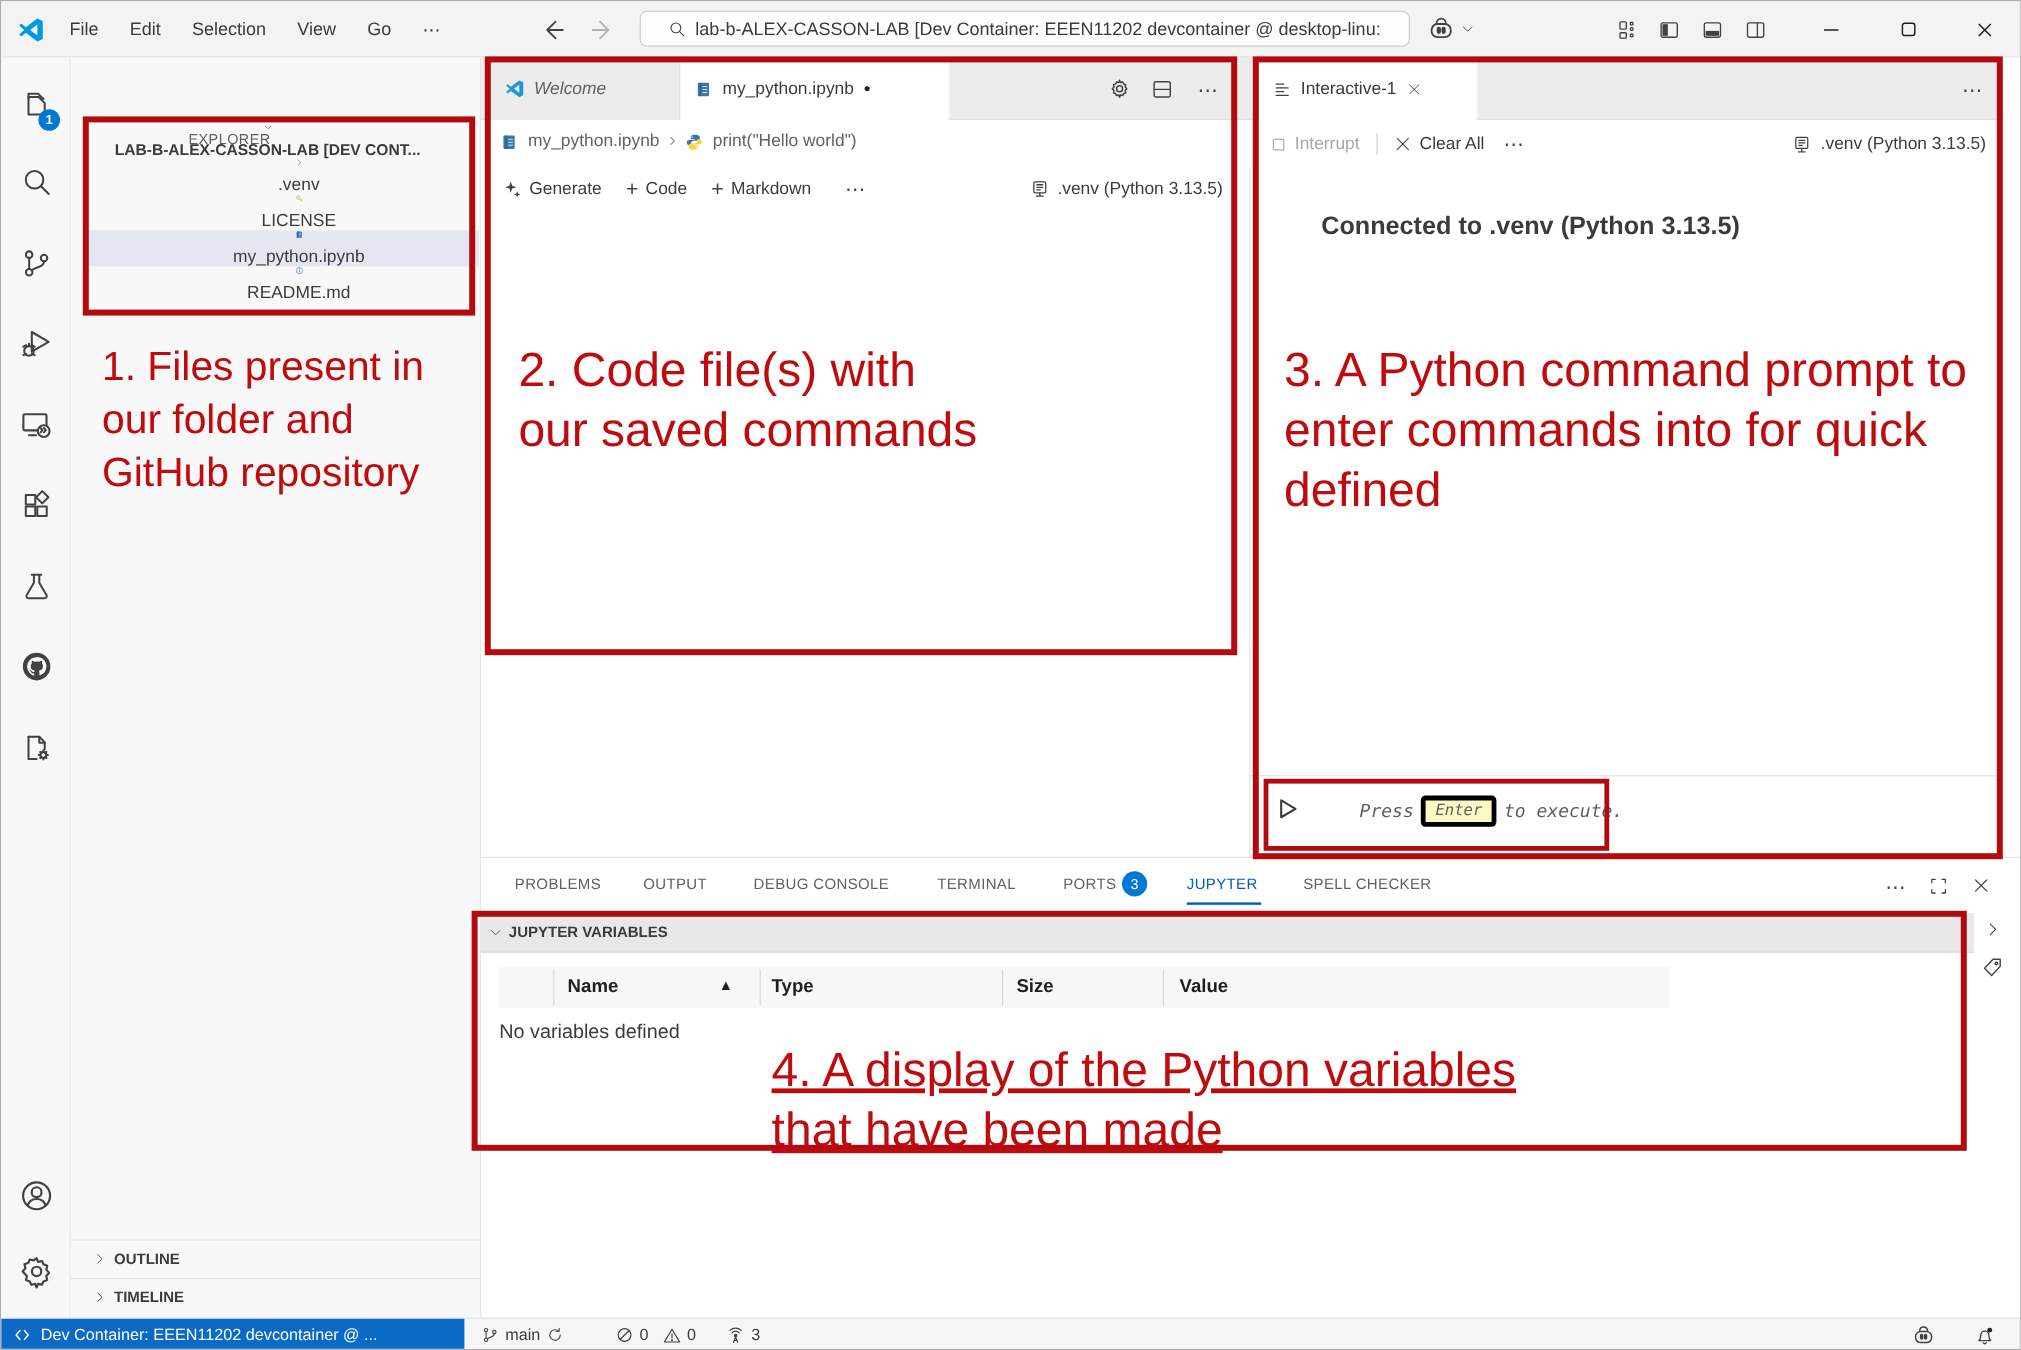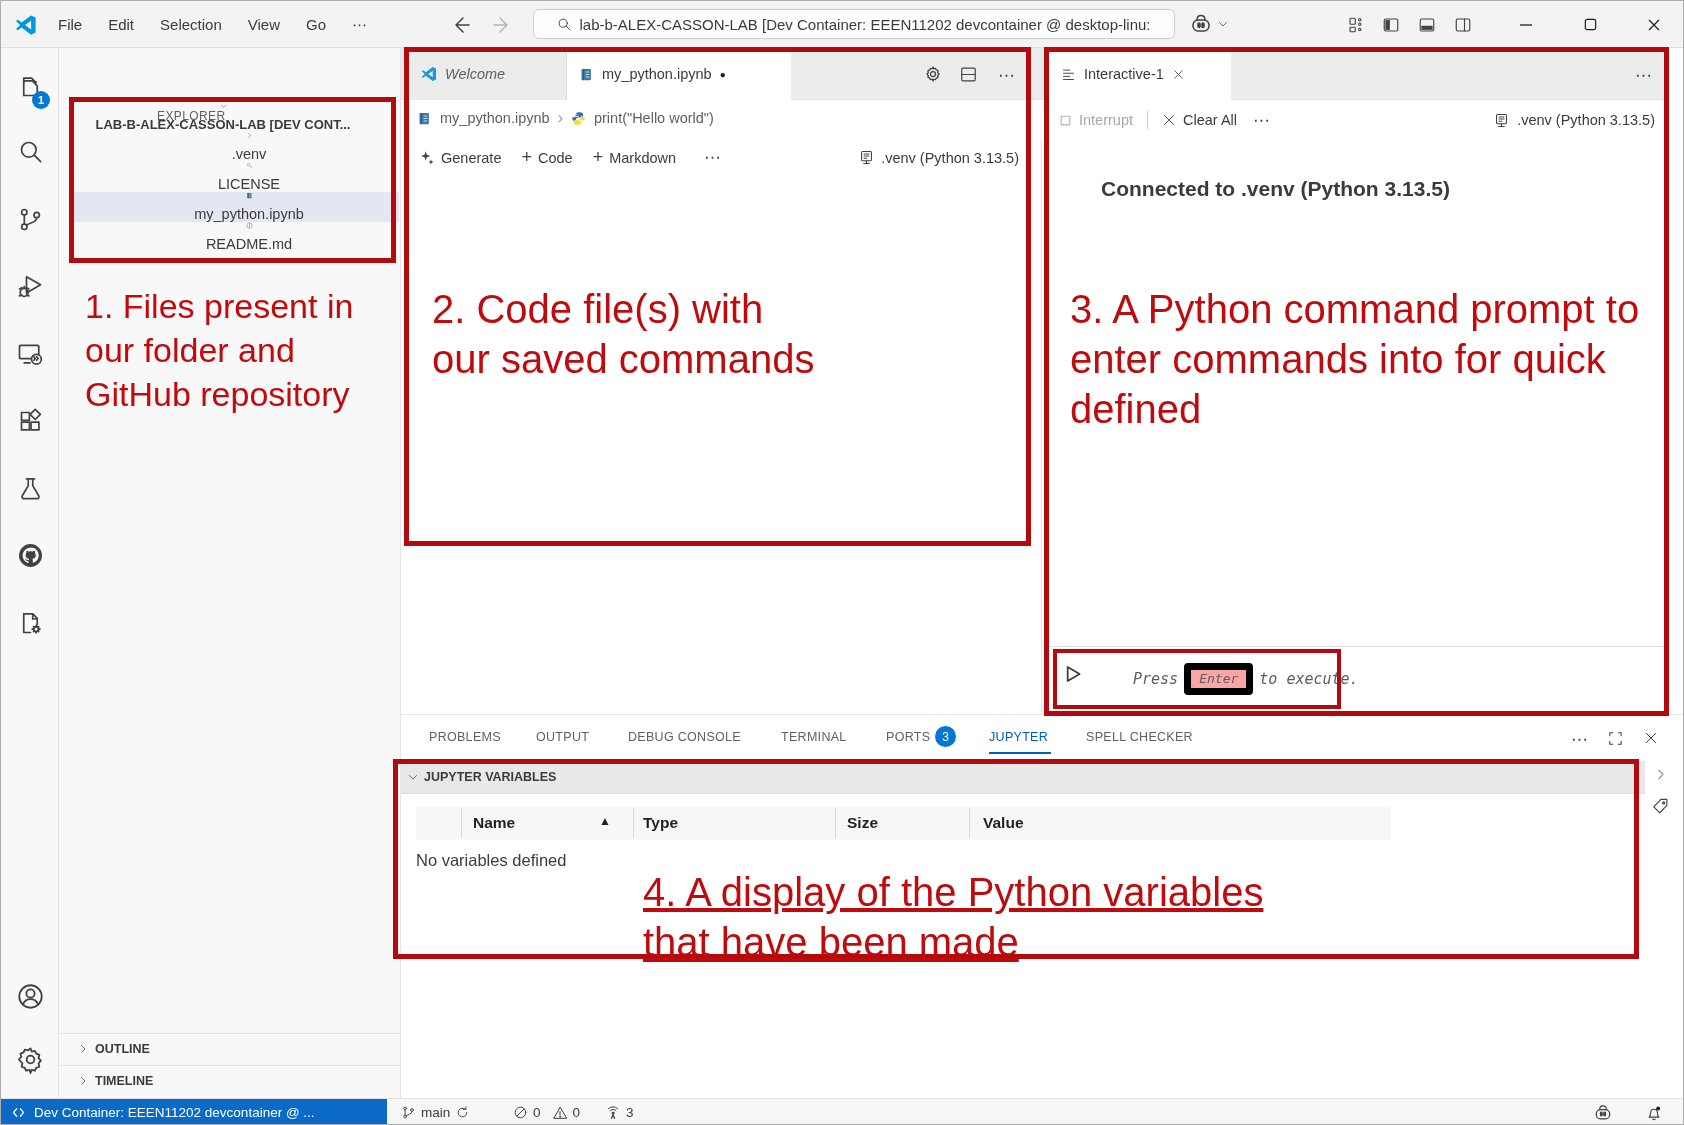--- a/index.html
+++ b/index.html
@@ -40,21 +40,21 @@
   .nb-toolbar{position:absolute;left:400px;top:135px;width:640px;height:43px;background:#fff;display:flex;align-items:center;gap:8px;padding-left:12px;
           font-size:14.5px;color:#3b3b3b;box-sizing:border-box;}
   .tb-btn{display:flex;align-items:center;gap:6px;padding:4px 6px;border-radius:4px;cursor:default;}
   .editor-body{position:absolute;left:400px;top:178px;width:640px;height:535px;background:#fff;}
 
   
   .ipanel-strip{position:absolute;left:1040px;top:47px;width:628px;height:52px;background:#ececec;border-bottom:1px solid #e0e0e0;border-left:1px solid #e5e5e5;box-sizing:border-box;}
   .ipanel-body{position:absolute;left:1040px;top:99px;width:628px;height:614px;background:#fff;border-left:1px solid #e5e5e5;box-sizing:border-box;}
   .i-toolbar{position:absolute;left:1040px;top:99px;width:628px;height:40px;display:flex;align-items:center;gap:10px;padding-left:18px;font-size:14.5px;box-sizing:border-box;background:#fff;}
   .edge-strip{position:absolute;left:1668px;top:47px;width:16px;height:666px;background:#fff;}
-  .keycap{display:inline-block;border:7px solid #000000;border-radius:4px;padding:1px 8px 2px;font-size:13px;margin:0 6px;background:#fca5a5;}
+  .keycap{display:inline-block;border:4px solid #000000;border-radius:4px;padding:1px 8px 2px;font-size:13px;margin:0 6px;background:#fef9c3;}
 
   
   .bpanel{position:absolute;left:400px;top:713px;width:1284px;height:384px;background:#fff;border-top:1px solid #e5e5e5;box-sizing:border-box;}
   .p-tab{position:absolute;top:713px;height:45px;display:flex;align-items:center;font-size:12.5px;letter-spacing:.3px;color:#616161;cursor:default;}
   .p-tab.active{color:#005fb8;}
   .vars-header{position:absolute;left:400px;top:760px;width:1244px;height:33px;background:#e8e8e8;border-bottom:1px solid #ddd;display:flex;align-items:center;gap:5px;
                padding-left:6px;font-size:12.5px;font-weight:bold;color:#3b3b3b;box-sizing:border-box;}
   .thead{position:absolute;left:415px;top:805px;width:975px;height:34px;background:#f7f7f7;box-sizing:border-box;}
   .th{position:absolute;top:805px;height:34px;display:flex;align-items:center;font-size:15.5px;font-weight:bold;color:#1f1f1f;}
   .vsep{position:absolute;top:807px;width:1px;height:30px;background:#d9d9d9;}

